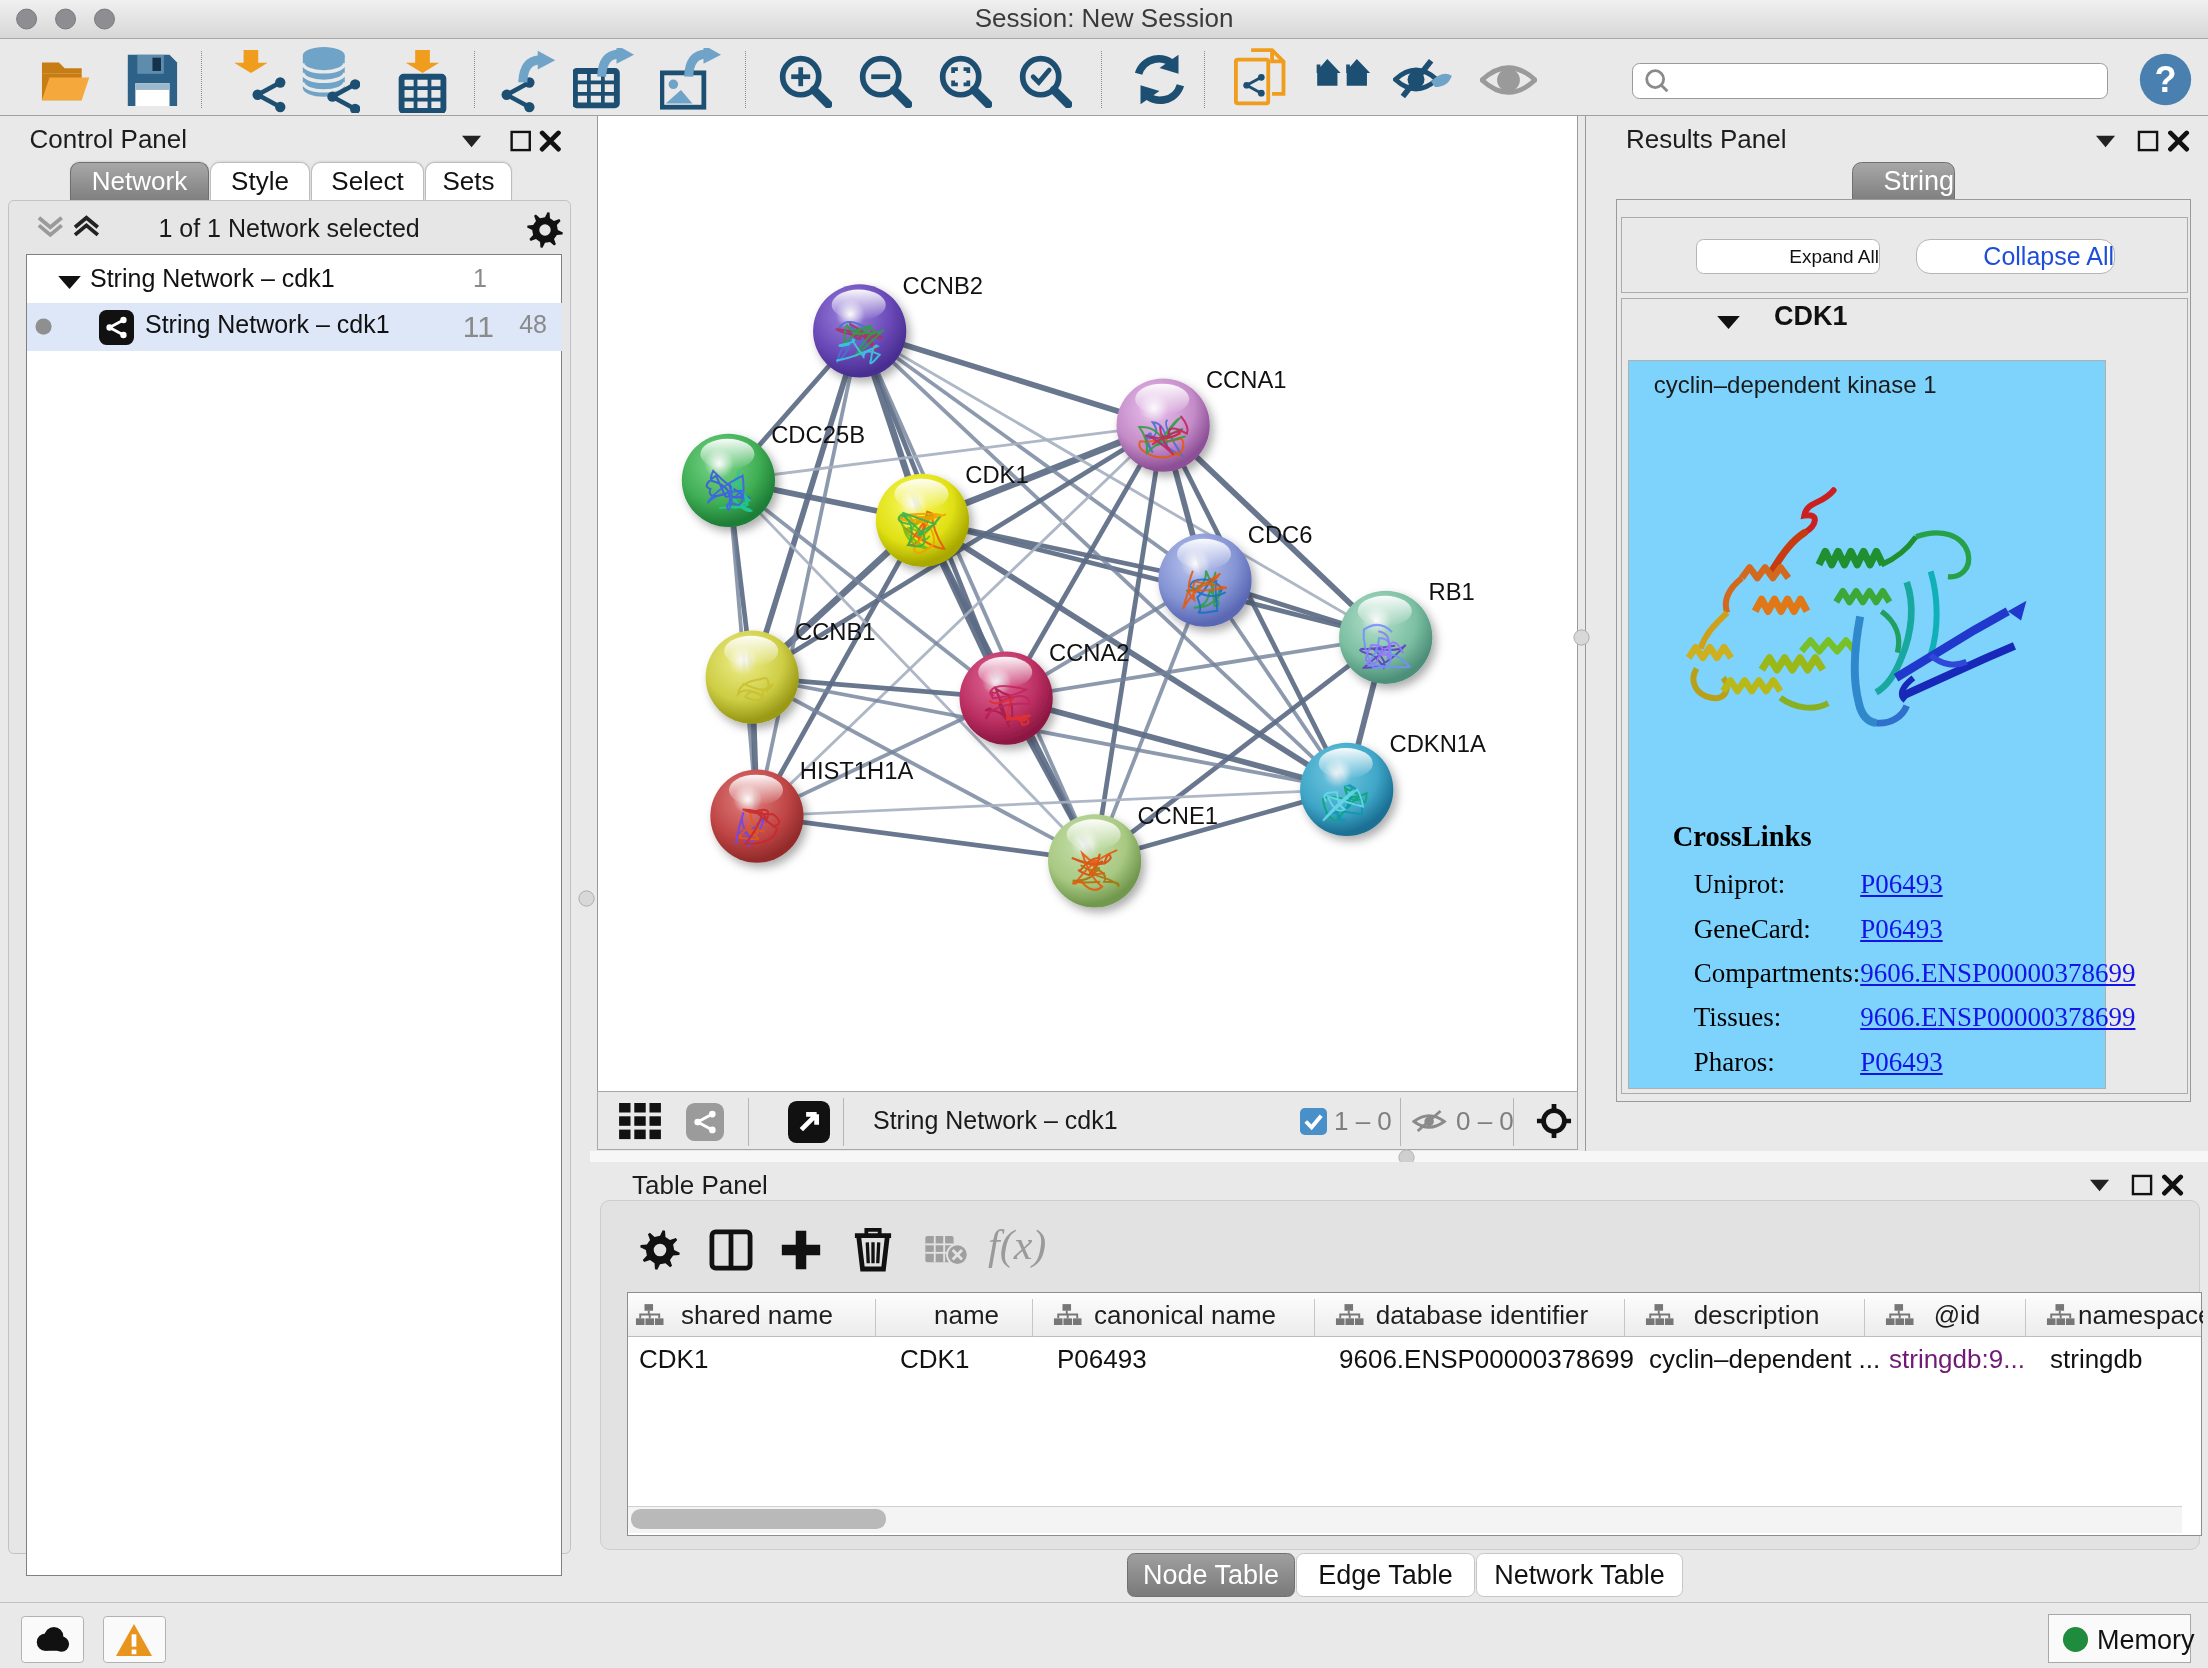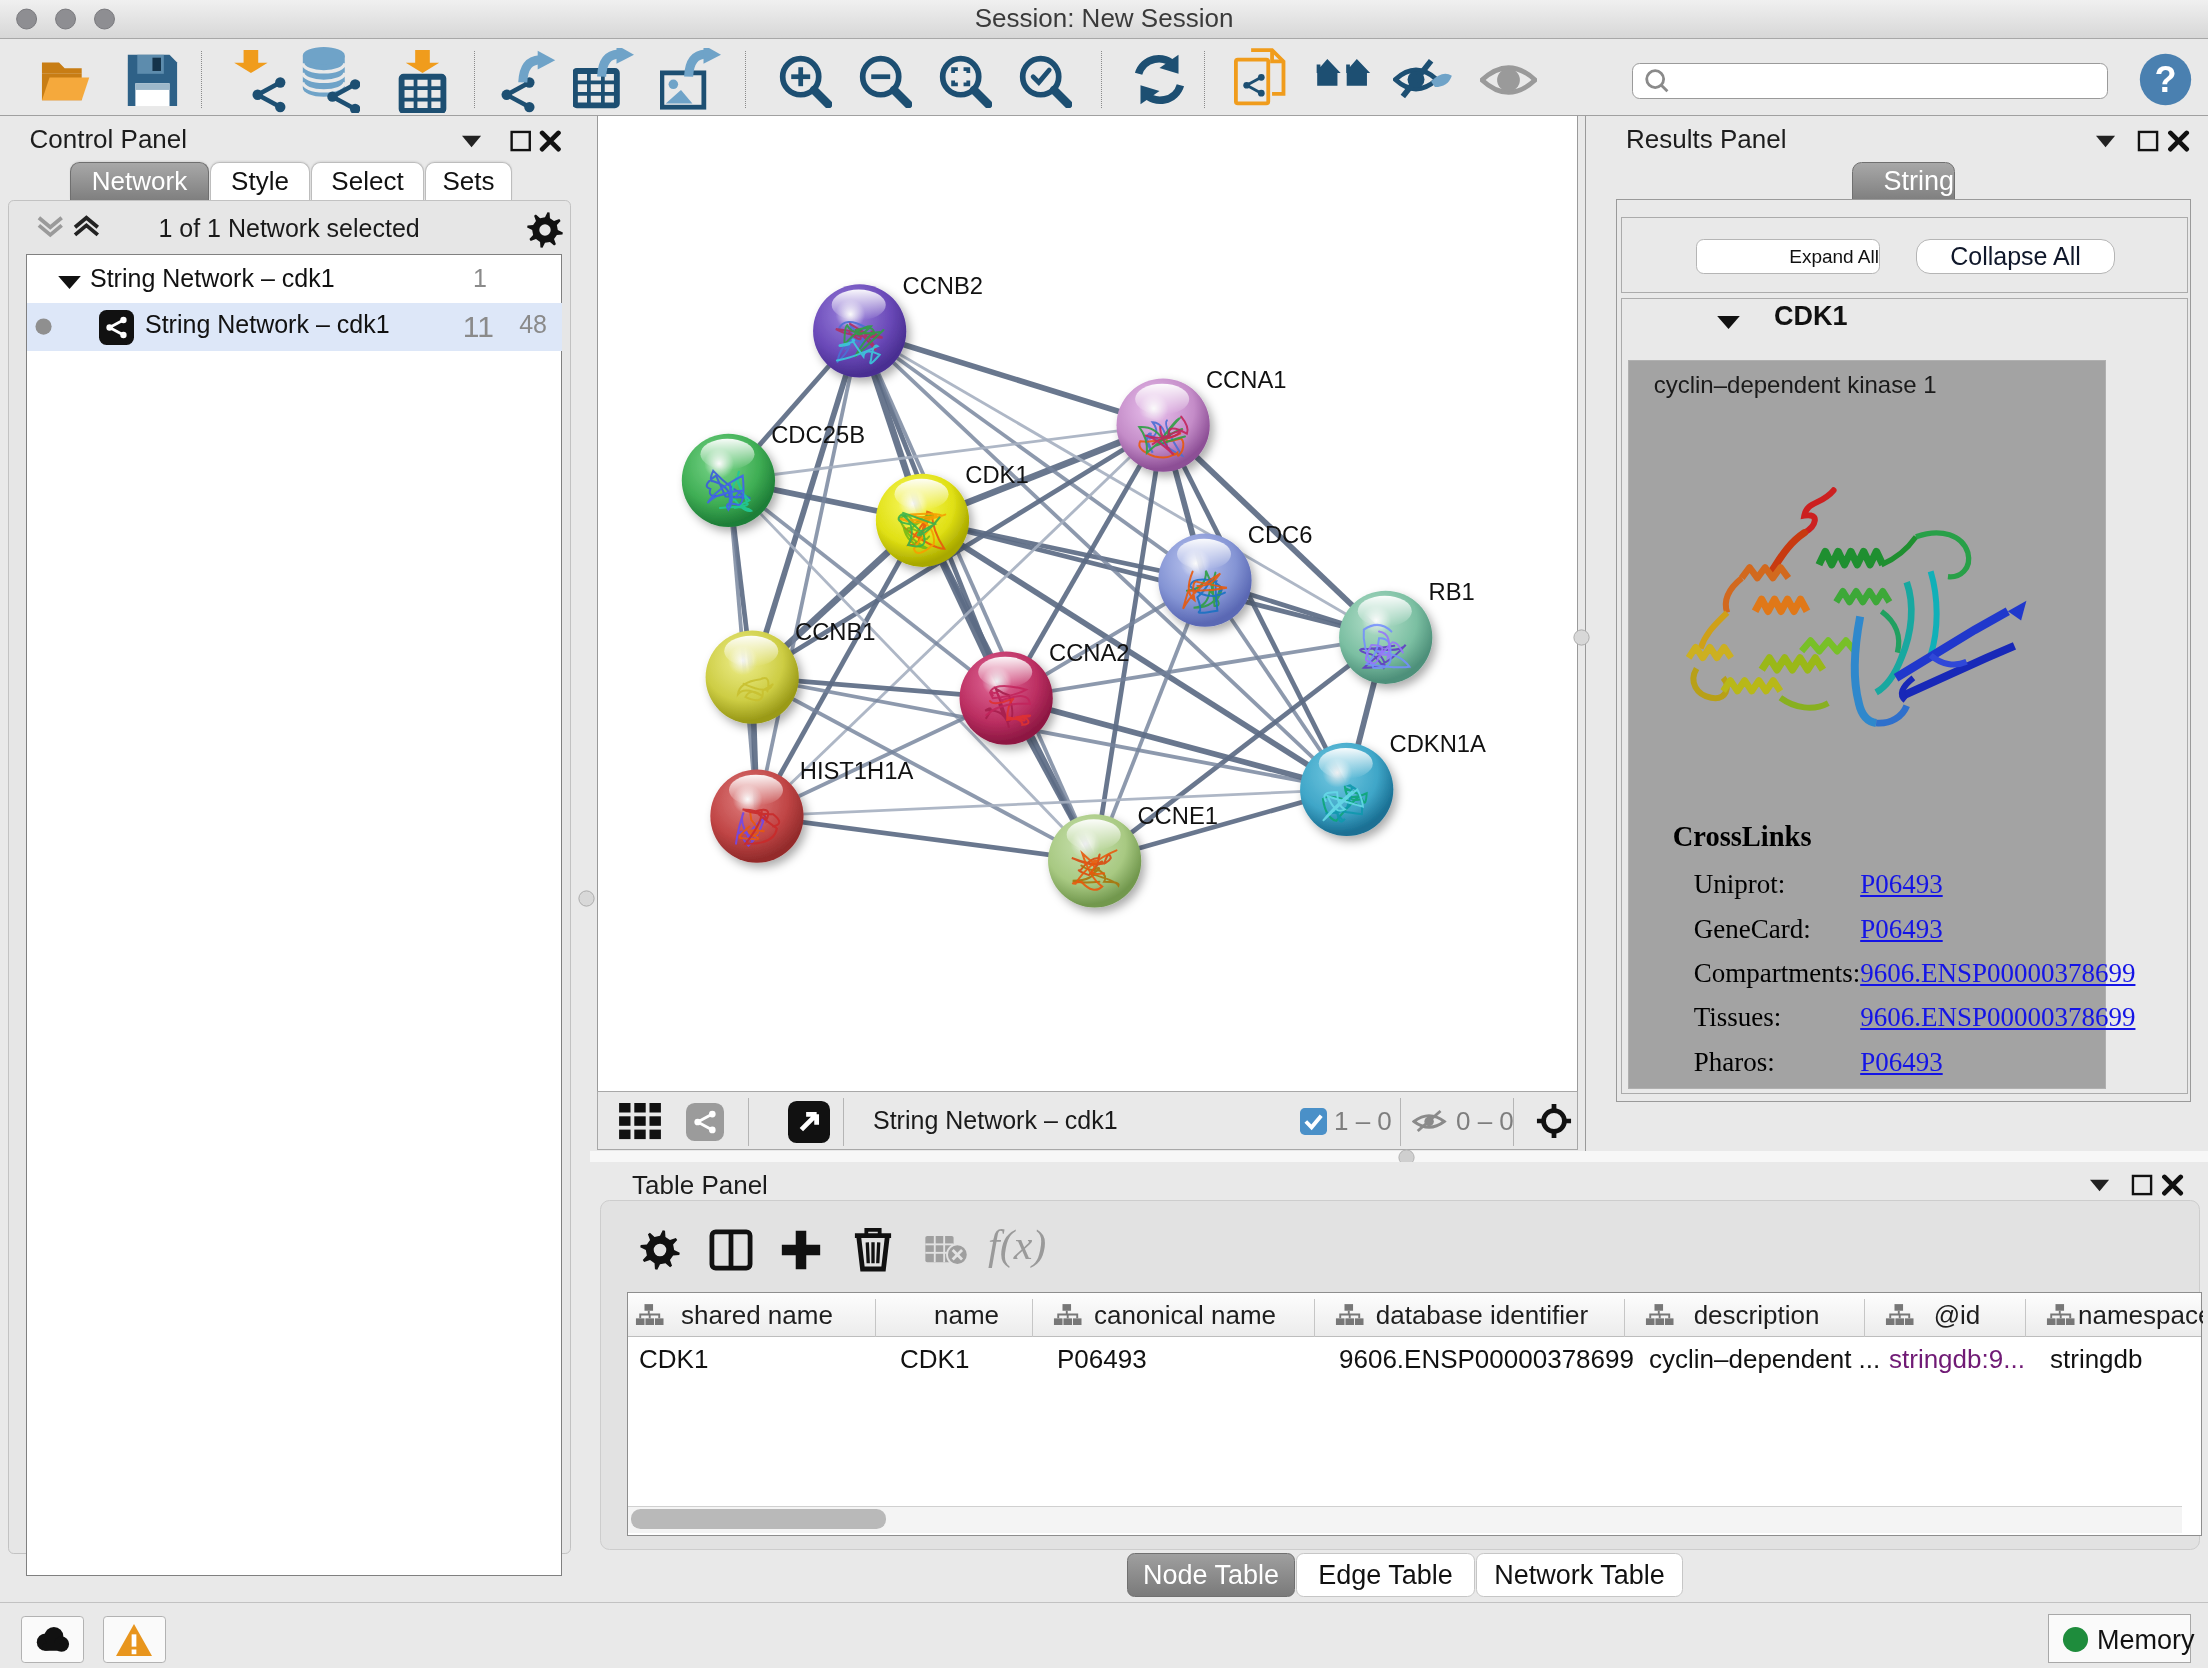--- a/index.html
+++ b/index.html
@@ -549,28 +549,28 @@
   <div class="paneltitle abs" style="left:40px;top:7.6px">Results Panel</div>
   <svg class="abs" style="left:510px;top:14.3px" width="105" height="23" viewBox="0 0 110 24">
     <path d="M0,6 L20,6 L10,18 Z" fill="#222"></path>
     <rect x="45" y="2" width="19" height="19" fill="none" stroke="#111" stroke-width="2.5"></rect>
     <path d="M78,3 L95,20 M95,3 L78,20" stroke="#111" stroke-width="5" stroke-linecap="round"></path>
   </svg>
   <div class="abs" style="left:266px;top:46px;width:103px;height:38px;background:linear-gradient(#a8a8a8,#808080);border:1px solid #707070;border-radius:9.5px 9.5px 0 0;color:#fff;font-size:27px;text-align:right;line-height:36px">String</div>
   <div class="abs" style="left:29.5px;top:83px;width:575px;height:903px;background:#e9e9e9;border:1px solid #9a9a9a"></div>
   <div class="abs" style="left:35px;top:101px;width:567px;height:76px;border:1px solid #ababab">
     <div class="abs" style="left:74px;top:21px;width:184px;height:35px;background:#fff;border:1px solid #b5b5b5;border-radius:7.6px;font-size:19px;text-align:right;line-height:33px;color:#111">Expand All</div>
-    <div class="abs" style="left:294px;top:21px;width:199px;height:35px;background:#fff;border:1px solid #b5b5b5;border-radius:14px;font-size:25px;text-align:center;line-height:33px;color:#0f172a">Collapse All</div>
+    <div class="abs" style="left:294px;top:21px;width:199px;height:35px;background:#fff;border:1px solid #b5b5b5;border-radius:14px;font-size:25px;text-align:right;line-height:33px;color:#1d4ed8">Collapse All</div>
   </div>
   <div class="abs" style="left:35px;top:182px;width:567px;height:796px;border:1px solid #ababab">
     <svg class="abs" style="left:94px;top:15px" width="25" height="17" viewBox="0 0 26 18">
         <path d="M1,2 L25,2 L13,16 Z" fill="#111"></path>
       </svg>
     <div class="abs" style="left:152px;top:1.9px;font-size:27px;font-weight:bold;color:#111">CDK1</div>
-    <div class="abs" style="left:5.7px;top:61px;width:478px;height:729px;background:#a3a3a3;border:1px solid #b0b0b0">
+    <div class="abs" style="left:5.7px;top:61px;width:478px;height:729px;background:#7dd3fc;border:1px solid #b0b0b0">
       <div class="abs" style="left:25px;top:9.5px;font-size:24px;color:#1a1a1a">cyclin–dependent kinase 1</div>
       <div style="position:absolute;left:44px;top:460px;font-family:'Liberation Serif',serif">
         <div style="font-size:28.5px;font-weight:bold;color:#000">CrossLinks</div>
         <table style="border-collapse:collapse;margin-top:9.5px;margin-left:21px;font-size:27px">
         <tbody>
               <tr>
                 <td style="padding:6.7px 0;width:177px">Uniprot:</td>
                 <td><a class="lnk">P06493</a></td>
               </tr>
         <tr>

